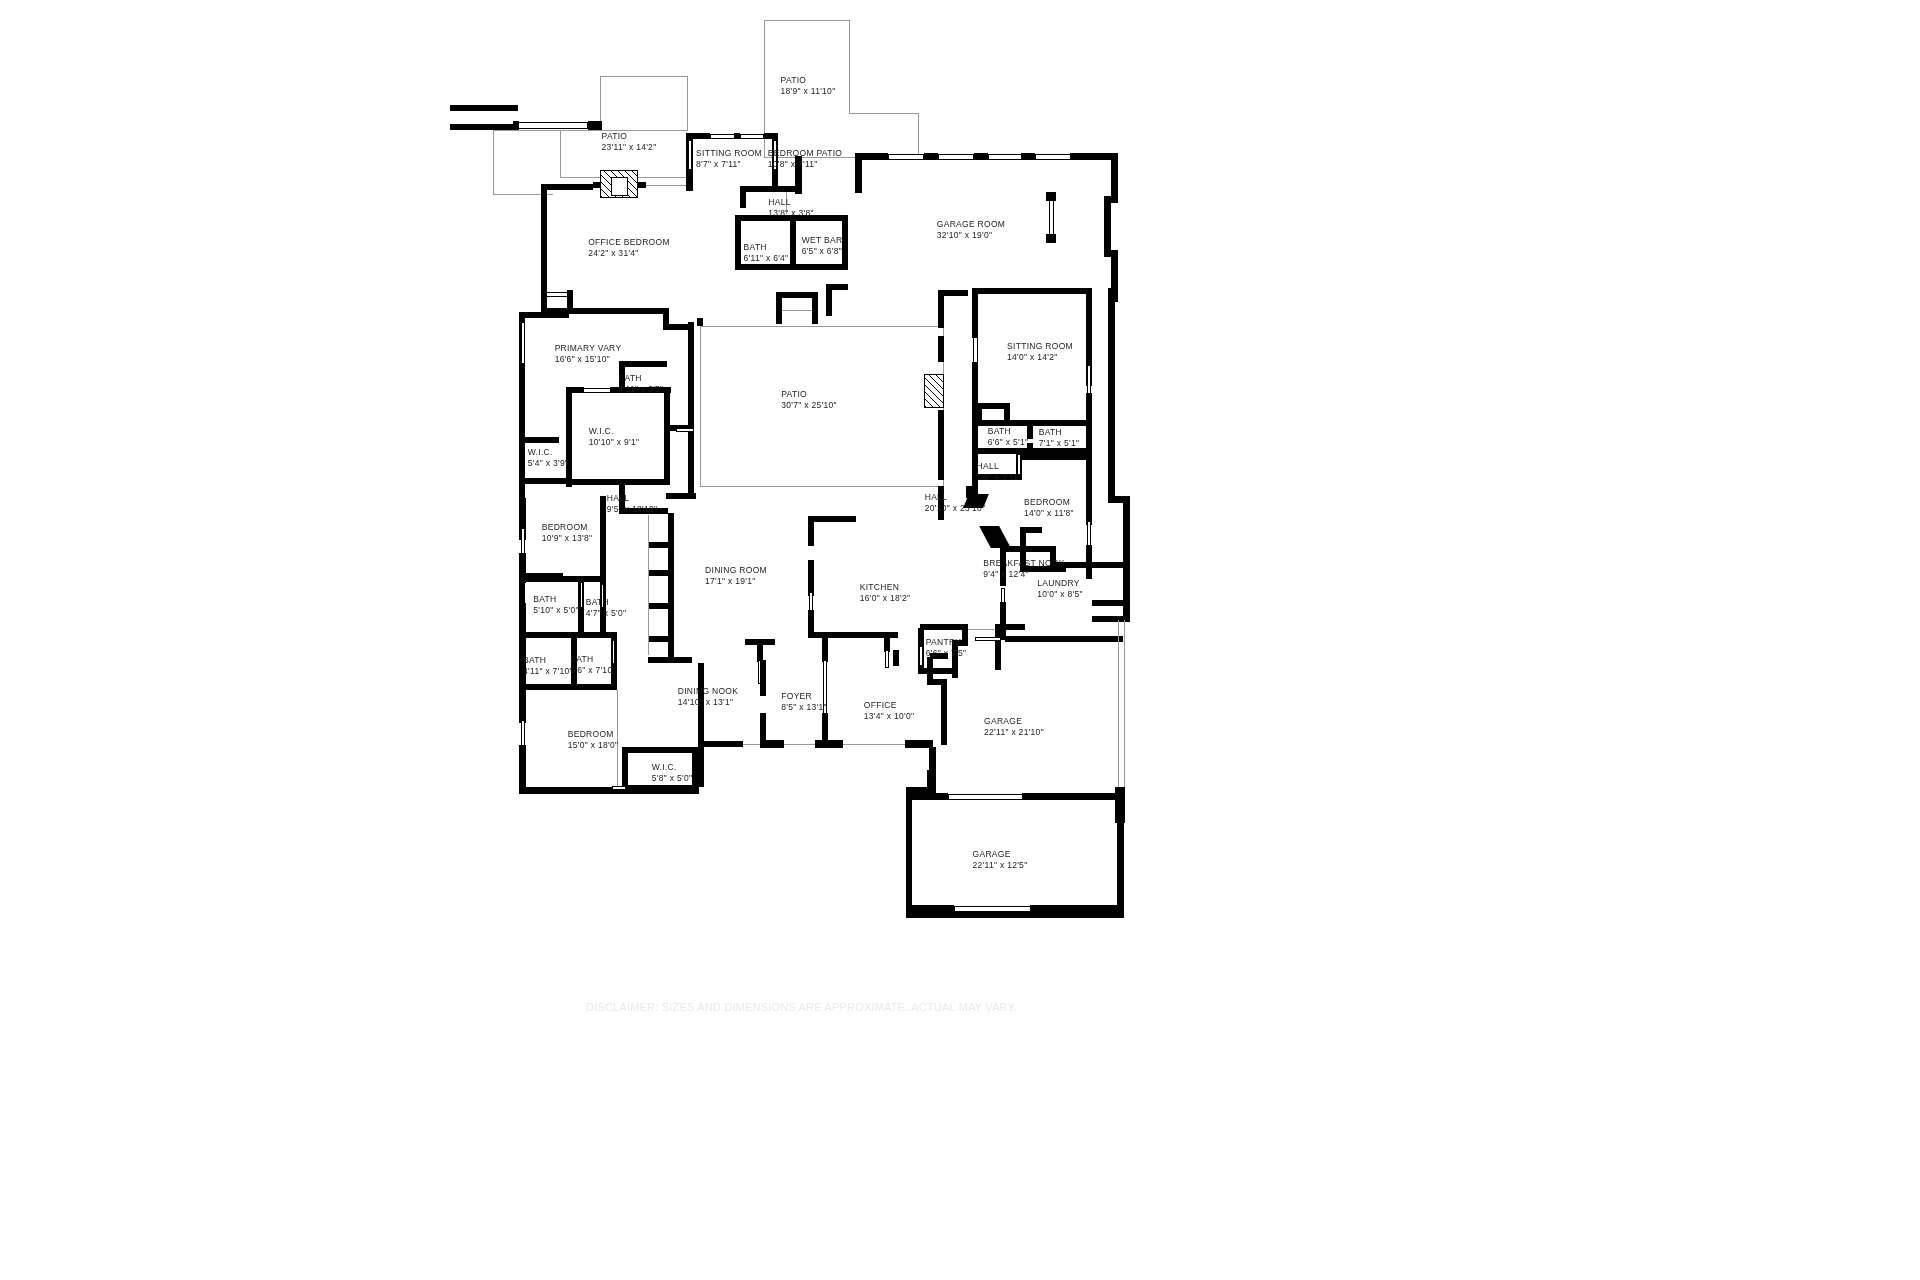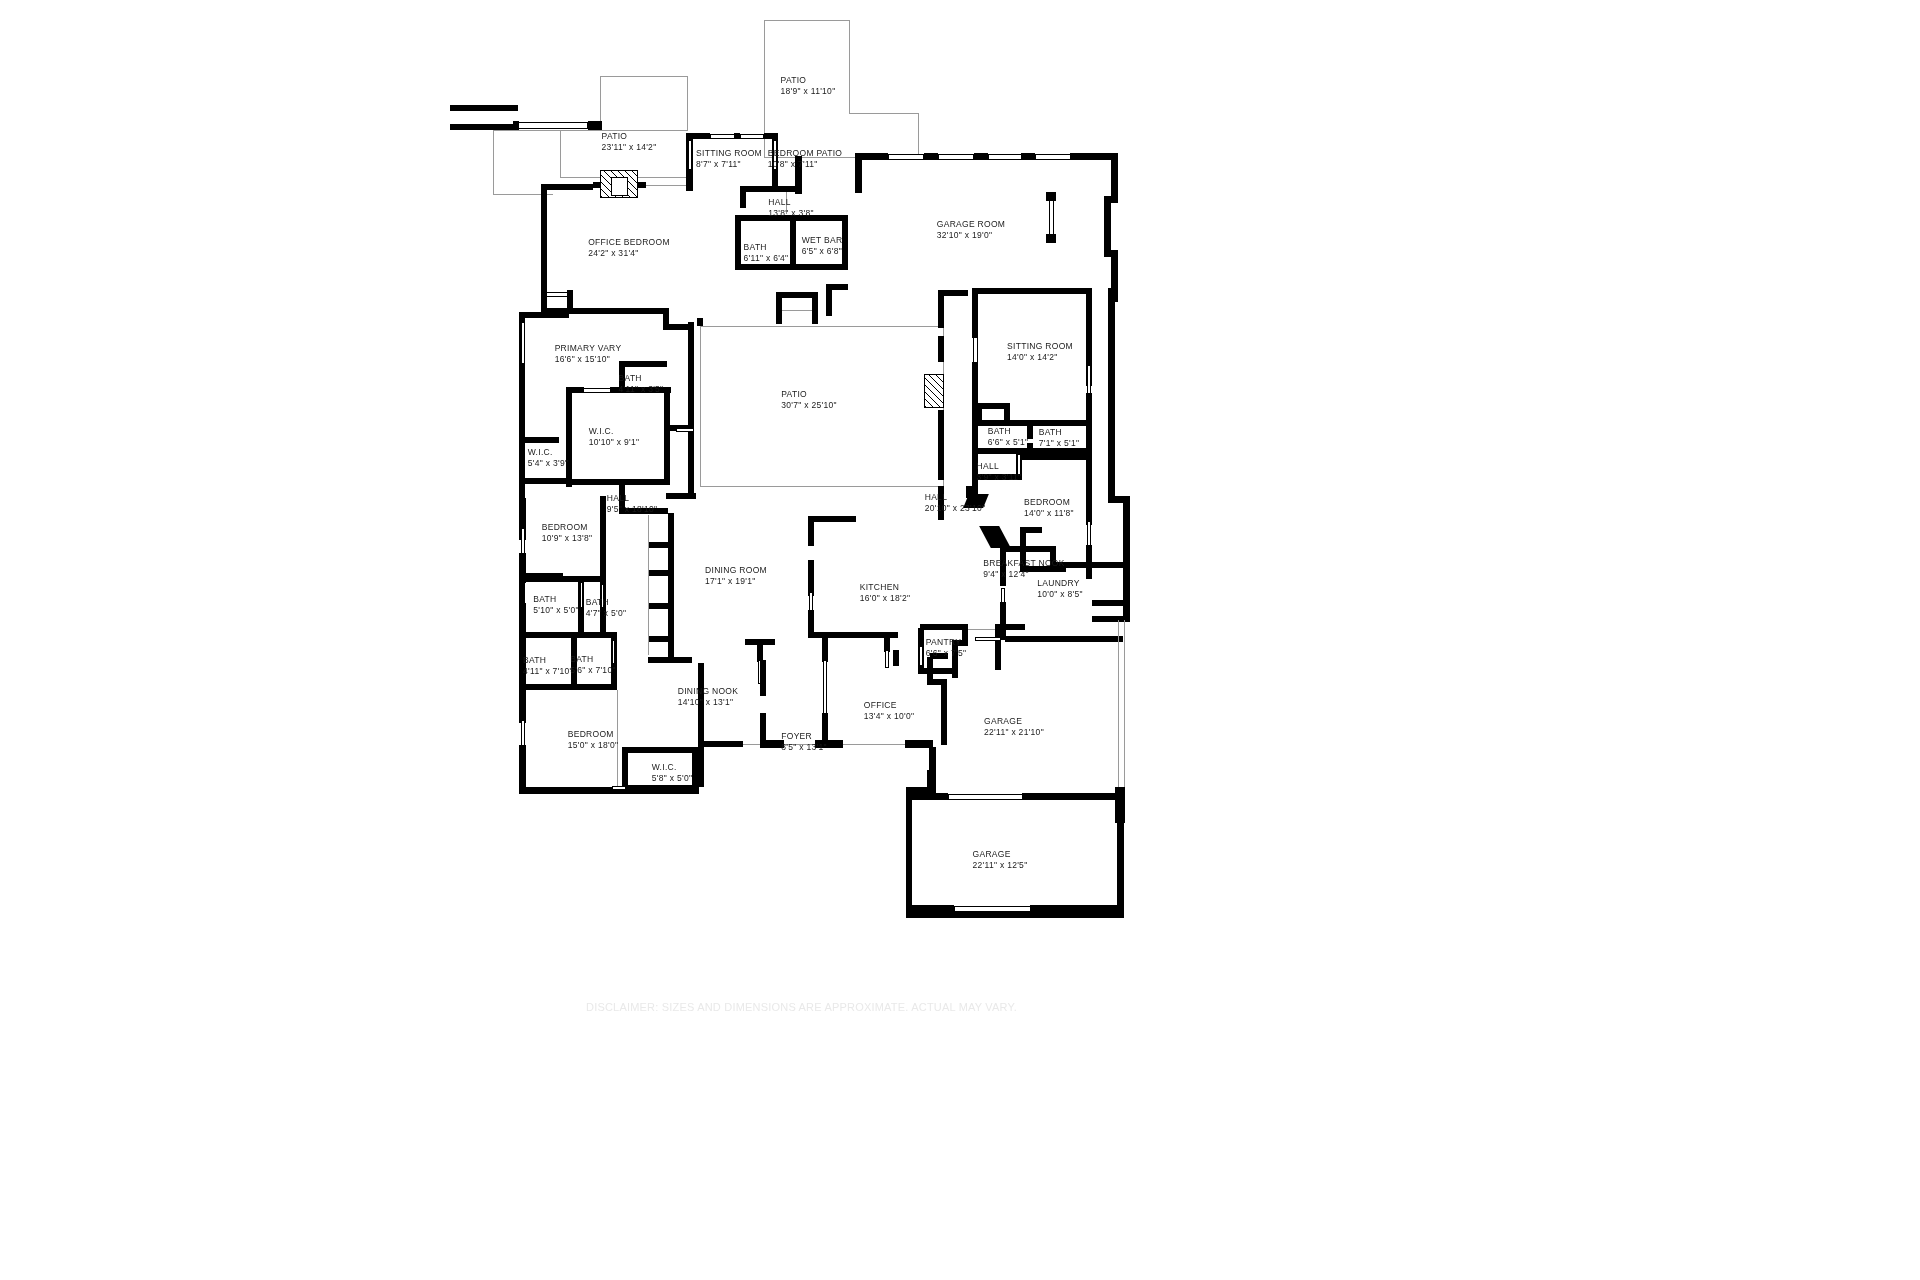--- a/index.html
+++ b/index.html
@@ -438,21 +438,21 @@
     <span class="dm">4'11" x 7'10"</span>
     </div>
   <div class="lbl" style="left:593px;top:654px;">
     <span class="nm">BATH</span>
     <span class="dm">5'6" x 7'10"</span>
     </div>
   <div class="lbl" style="left:708px;top:686px;">
     <span class="nm">DINING NOOK</span>
     <span class="dm">14'10" x 13'1"</span>
     </div>
-  <div class="lbl" style="left:804px;top:731px;">
+  <div class="lbl" style="left:804px;top:691px;">
     <span class="nm">FOYER</span>
     <span class="dm">8'5" x 13'1"</span>
     </div>
   <div class="lbl" style="left:889px;top:700px;">
     <span class="nm">OFFICE</span>
     <span class="dm">13'4" x 10'0"</span>
     </div>
   <div class="lbl" style="left:1014px;top:716px;">
     <span class="nm">GARAGE</span>
     <span class="dm">22'11" x 21'10"</span>

